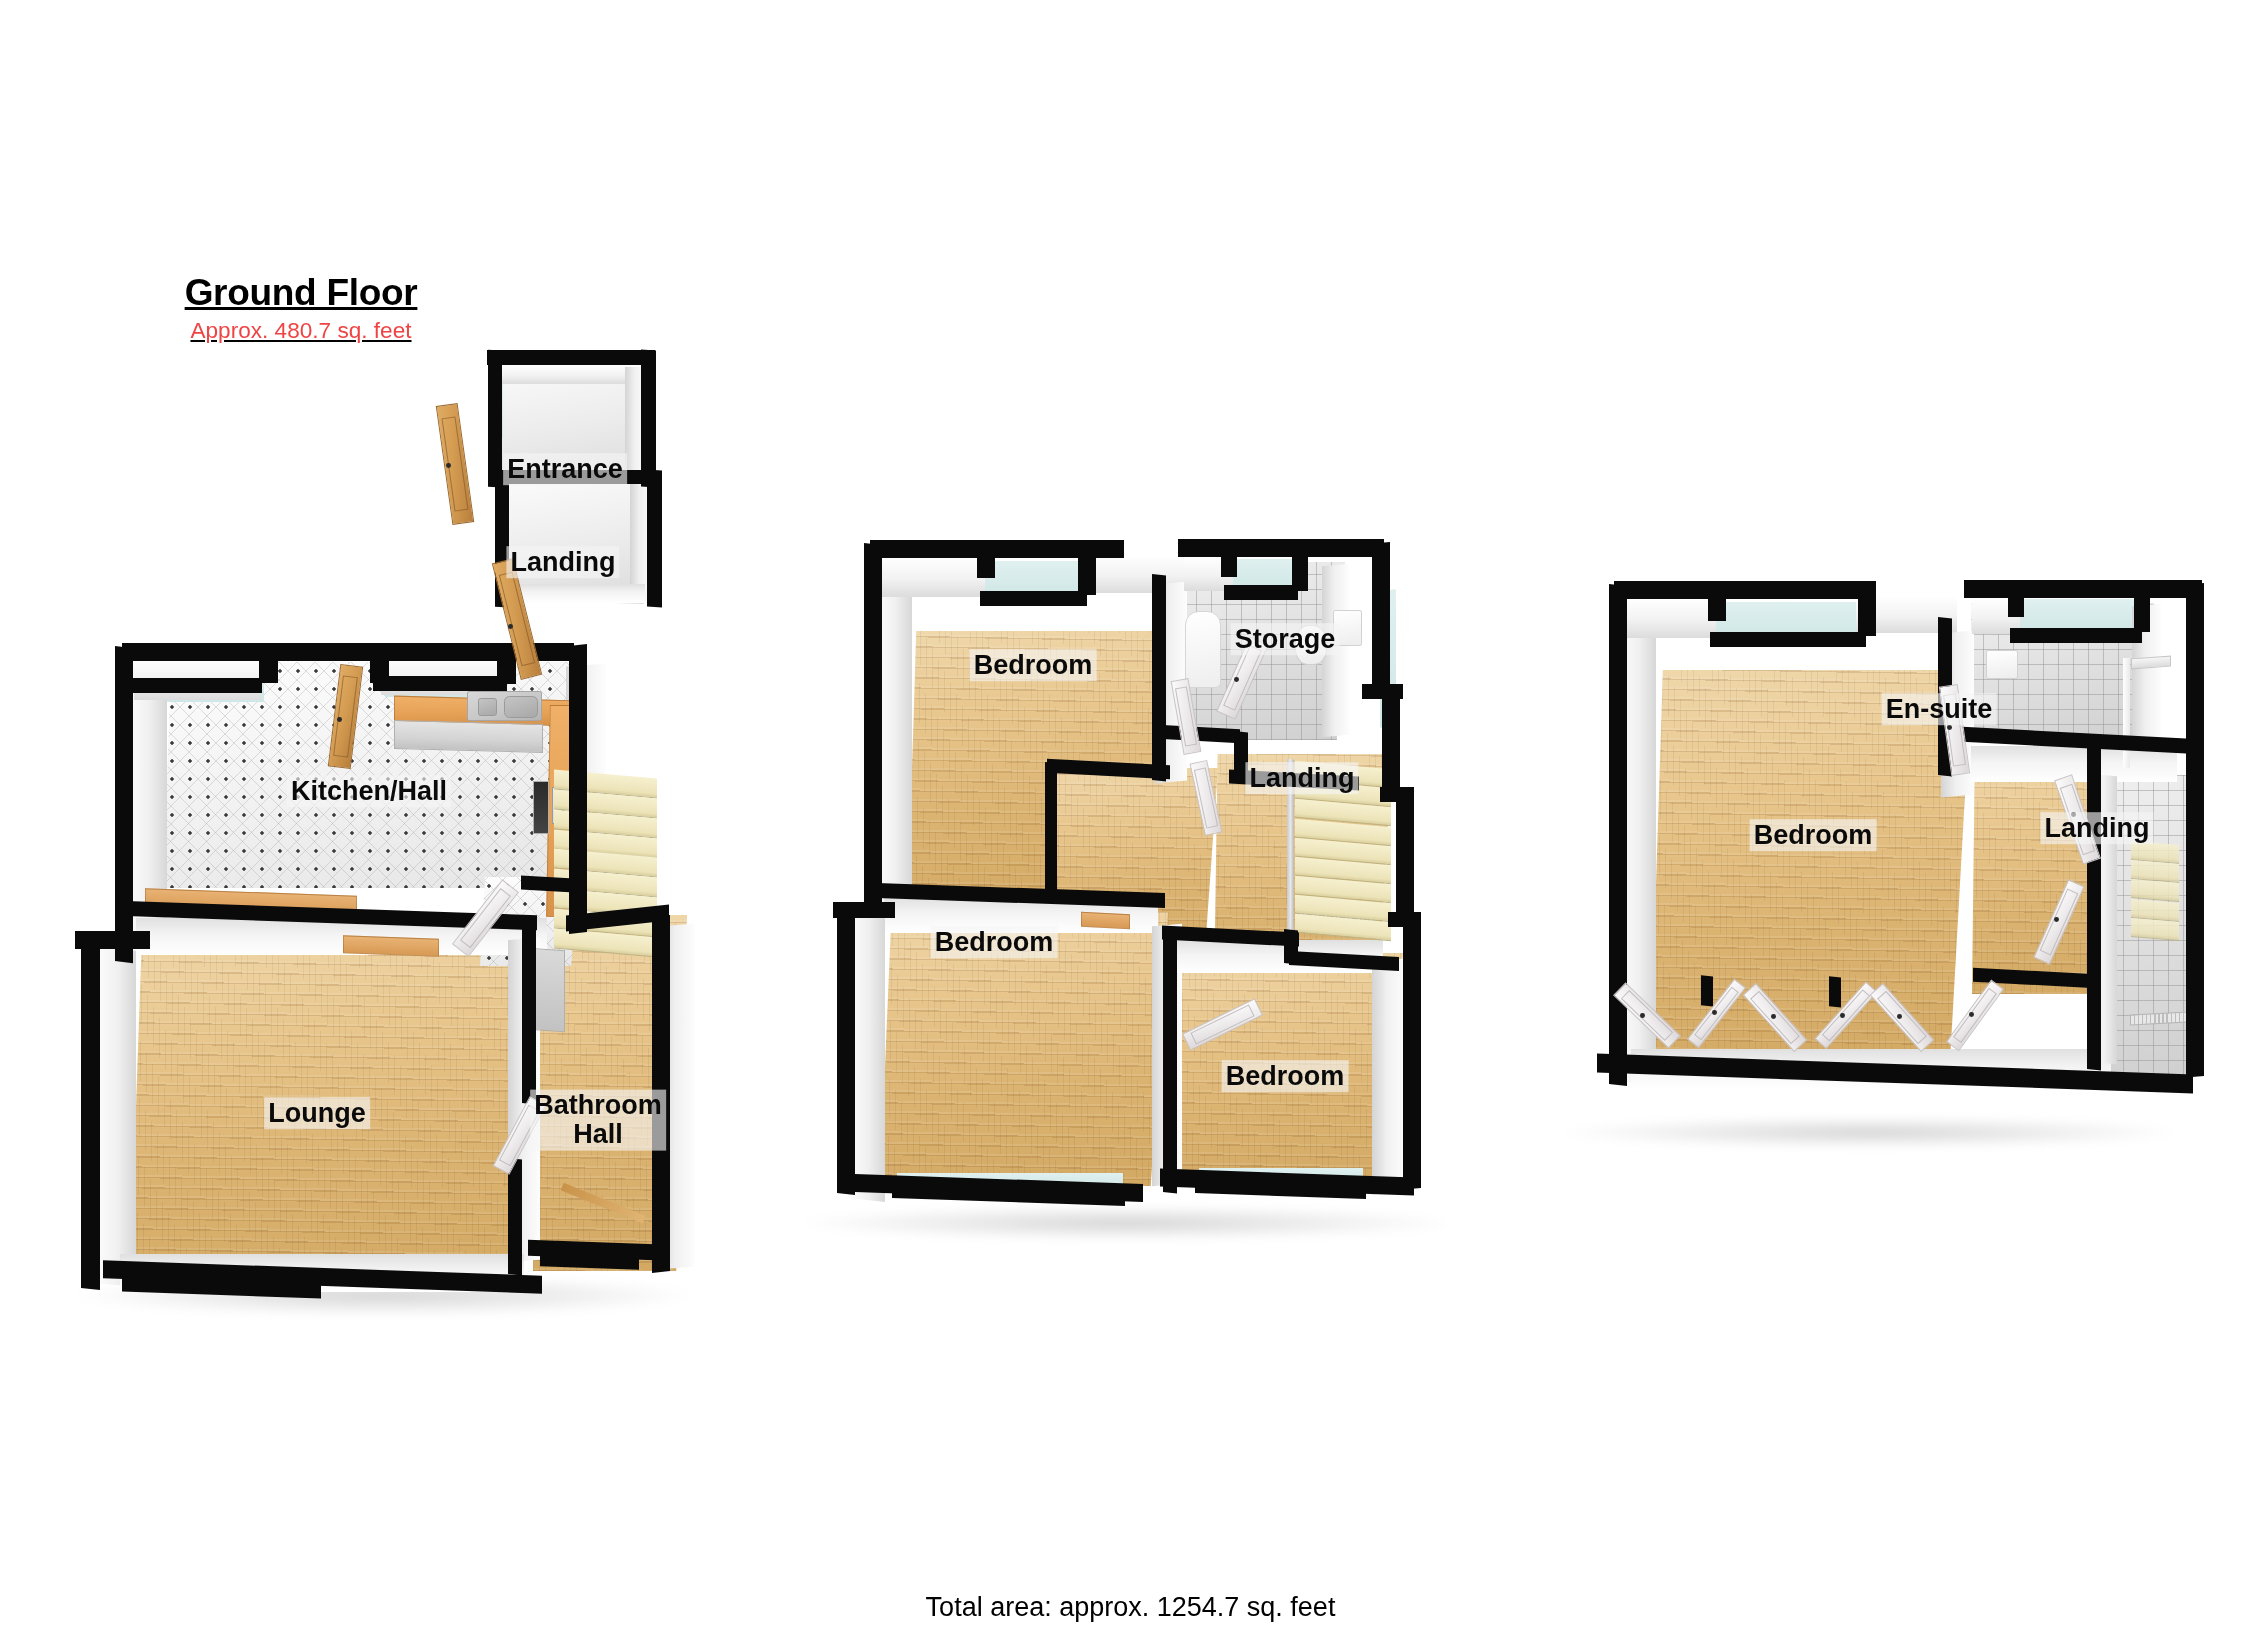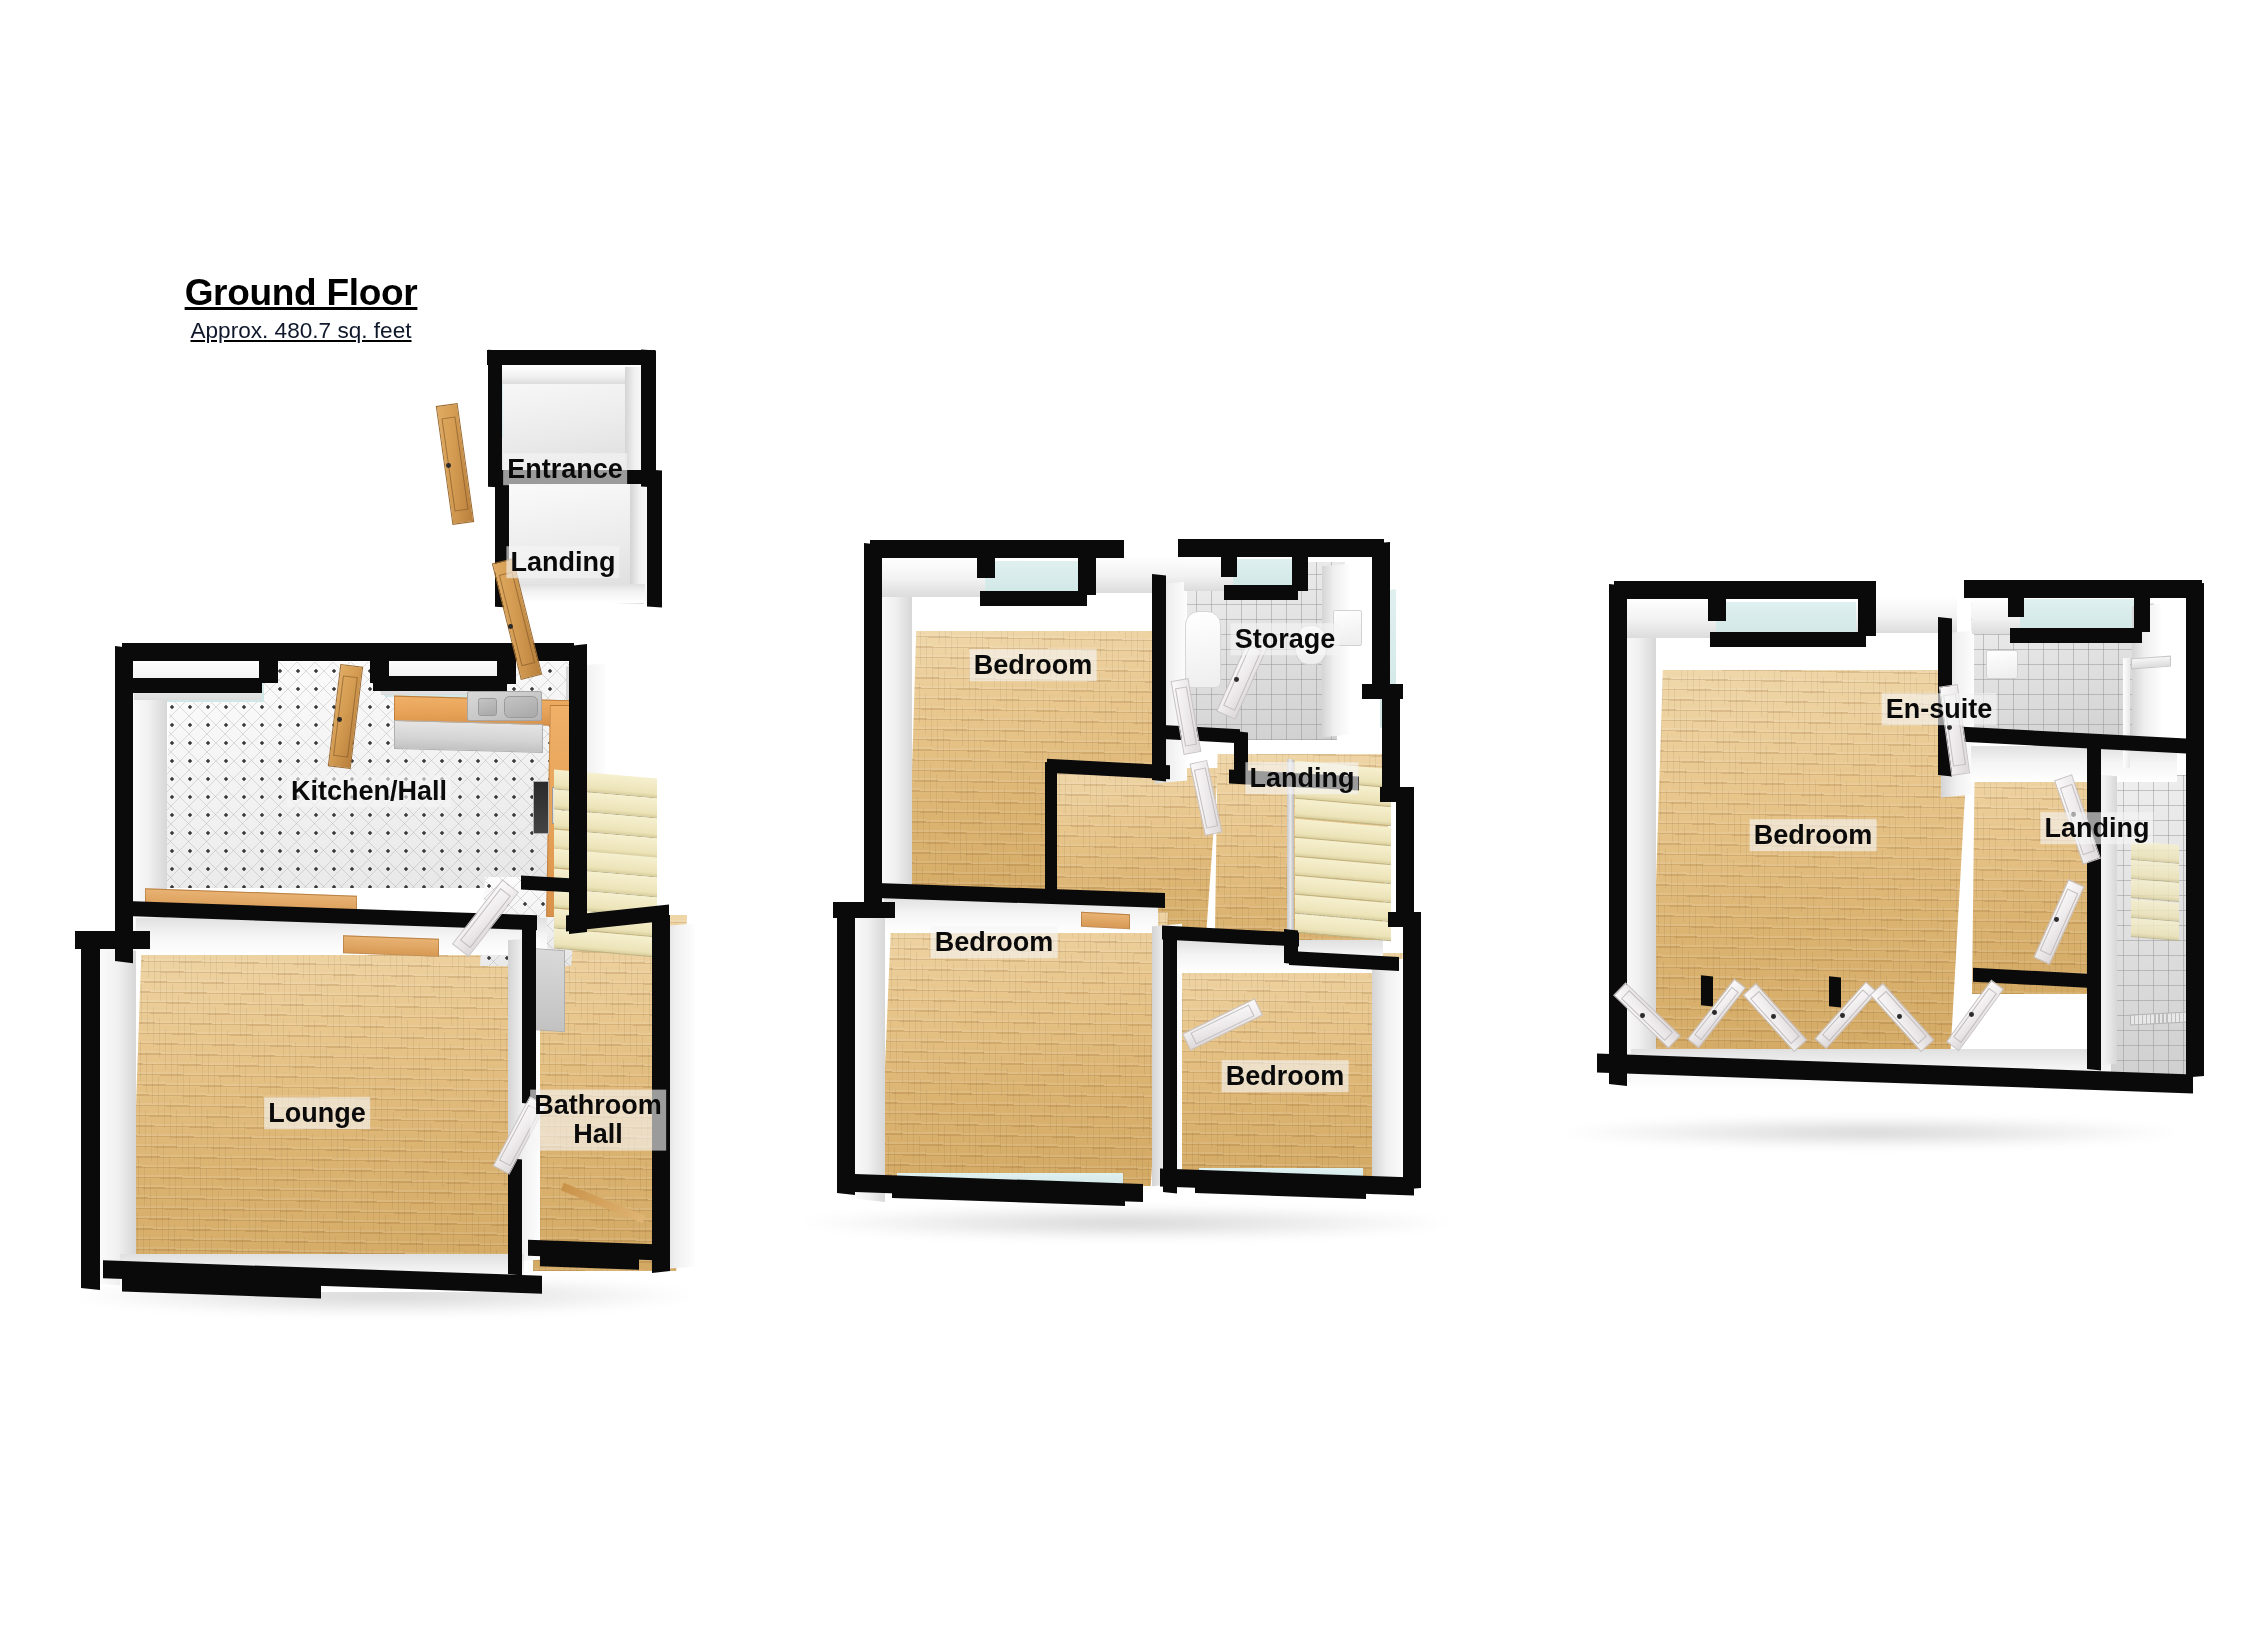--- a/index.html
+++ b/index.html
@@ -23,21 +23,21 @@
     font-size: 37px;
     font-weight: bold;
     color: #000;
     letter-spacing: -0.3px;
     line-height: 1.05;
     white-space: nowrap;
   }
   .floor-sub {
     font-size: 22.6px;
     font-weight: normal;
-    color: #0f172a;
+    color: #ef4444;
     margin-top: 5.5px;
     white-space: nowrap;
   }
 
   
   .rlabel {
     position: absolute;
     font-size: 27px;
     font-weight: bold;
     color: #0a0a0a;
@@ -563,15 +563,16 @@
     <div class="wall" style="left:559px; top:171px; width:13.7px; height:329px; transform: skewY(6deg); transform-origin: top left;"></div>
     <div class="wall" style="left:445px; top:402px; width:123px; height:13.7px; transform: skewY(3deg);"></div>
     <div class="wall" style="left:173px; top:407px; width:12.3px; height:30px; transform: skewY(6deg);"></div>
     <div class="wall" style="left:301px; top:408px; width:12.3px; height:30px; transform: skewY(6deg);"></div>
   </div>
 
   <div class="rlabel" style="left:1939px; top:709px;">En-suite</div>
   <div class="rlabel" style="left:1813px; top:835px;">Bedroom</div>
   <div class="rlabel" style="left:2097px; top:828px;">Landing</div>
 
+  <div class="total-area" style="top:1592px;">Total area: approx. 1254.7 sq. feet</div>
 
 </div>
 
 
 </body></html>

